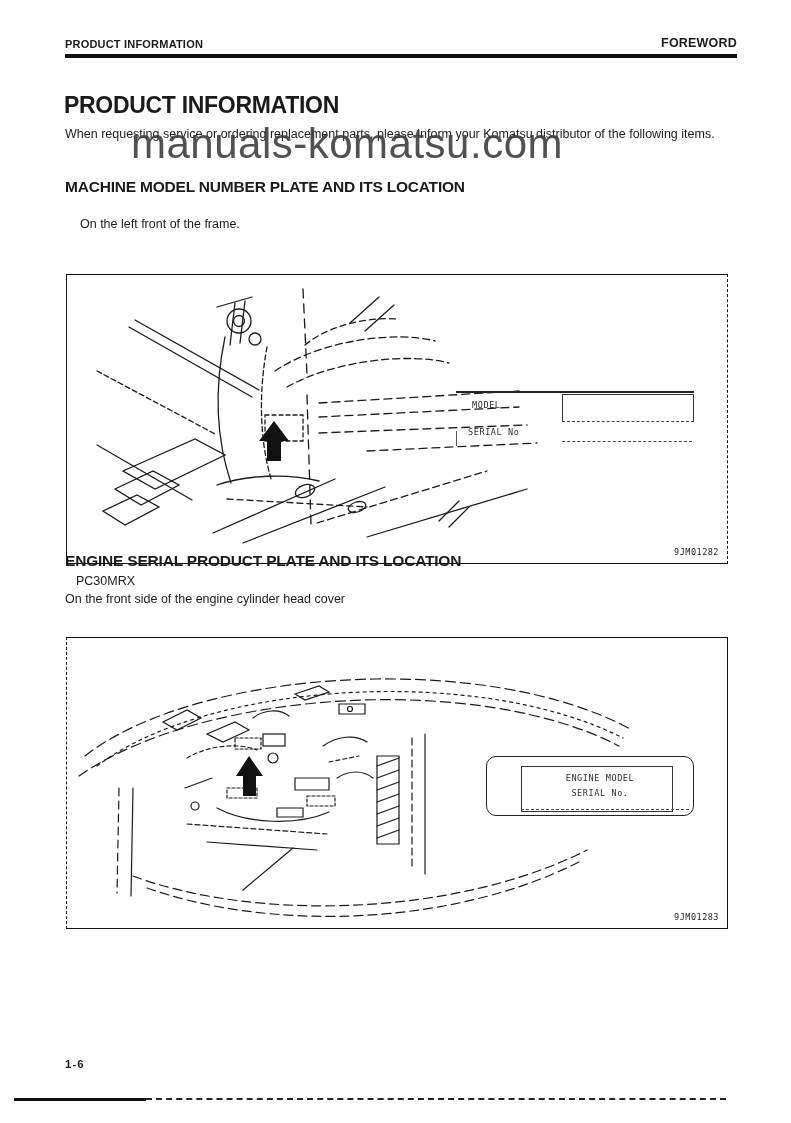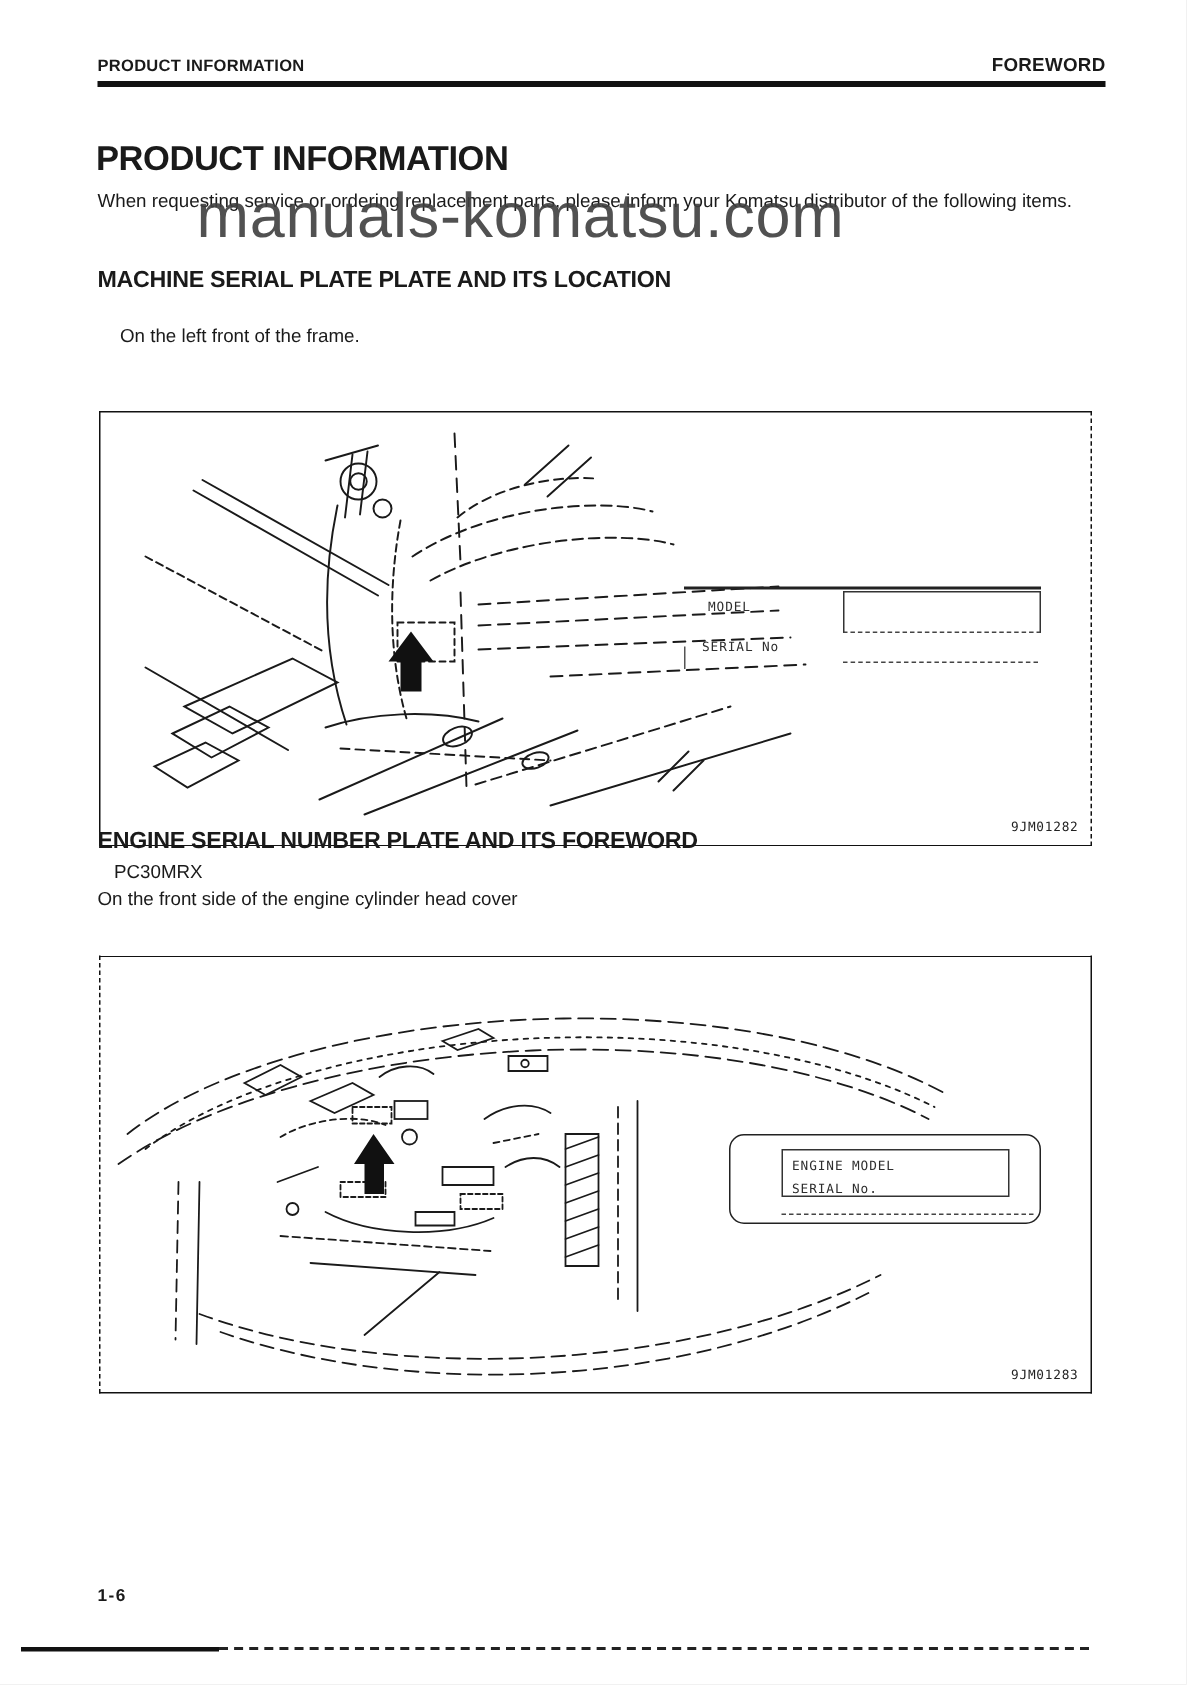--- a/index.html
+++ b/index.html
@@ -32,21 +32,21 @@
   
   .mono{font-family:"DejaVu Sans Mono", monospace;font-size:8.5px;color:#2d2d2d;letter-spacing:.6px;white-space:nowrap;}
   .plate1{left:389px;top:116px;width:238px;height:64px;}
   .pl1-top{left:0;top:0;width:238px;border-top:2px solid #222;}
   .pl1-f1{left:16px;top:9px;}
   .pl1-box{left:106px;top:3px;width:130px;height:26px;border:1.2px solid #333;border-bottom:1.2px dashed #444;}
   .pl1-f2{left:12px;top:36px;}
   .pl1-dash{left:106px;top:50px;width:130px;border-top:1.5px dashed #444;}
   .pl1-tick{left:0;top:40px;height:15px;border-left:1.2px solid #555;}
   .plate2{left:419px;top:118px;width:206px;height:58px;border:1.5px solid #222;border-radius:10px;}
-  .pl2-inner{left:34px;top:9px;width:152px;height:32px;border:1.2px solid #333;padding:4px 0 4px 6px;box-sizing:border-box;}
+  .pl2-inner{left:34px;top:9px;width:152px;height:46px;border:1.2px solid #333;padding:4px 0 4px 6px;box-sizing:border-box;text-align:center;}
   .pl2-line{line-height:15px;}
   .pl2-dash{left:34px;top:52px;width:168px;border-top:1.5px dashed #444;}
   
   .pagenum{left:65px;top:1058px;font-size:11.5px;font-weight:bold;letter-spacing:1px;}
   .foot-solid{left:14px;top:1098px;width:132px;height:3px;background:#111;}
   .foot-dash{left:146px;top:1098px;width:580px;border-top:2.5px dashed #222;}
   svg{position:absolute;left:0;top:0;}
 </style>
 </head>
 <body>
@@ -54,21 +54,21 @@
 <div class="page">
 
   <span class="abs runhead-left">PRODUCT INFORMATION</span>
   <span class="abs runhead-right">FOREWORD</span>
   <div class="abs runhead-rule"></div>
 
   <h1 class="abs page-title" style="margin:0">PRODUCT INFORMATION</h1>
   <p class="abs intro" style="margin:0">When requesting service or ordering replacement parts, please inform your Komatsu distributor of the following items.</p>
   <div class="abs watermark">manuals-komatsu.com</div>
 
-  <h2 class="abs sec-h sec-h1" style="margin:0">MACHINE SERIAL PLATE PLATE AND ITS LOCATION</h2>
+  <h2 class="abs sec-h sec-h1" style="margin:0">MACHINE MODEL NUMBER PLATE AND ITS LOCATION</h2>
   <p class="abs sec-b1" style="margin:15px">On the left front of the frame.</p>
 
   <div class="abs figbox figbox1">
     <svg width="660" height="288" viewBox="0 0 660 288">
       <g stroke="#1a1a1a" fill="none" stroke-width="1.3" stroke-linecap="round">
         <path d="M62,52 L185,122"></path>
           <path d="M68,45 L192,115"></path>
         <path d="M30,96 L150,160" stroke-dasharray="5 3"></path>
         <path d="M30,170 L125,225"></path>
         <path d="M168,28 L163,70"></path>
@@ -112,21 +112,21 @@
       <div class="abs pl1-top"></div>
       <span class="abs mono pl1-f1">MODEL</span>
       <div class="abs pl1-box"></div>
       <span class="abs mono pl1-f2">SERIAL No</span>
       <div class="abs pl1-dash"></div>
       <div class="abs pl1-tick"></div>
     </div>
     <span class="abs figcode">9JM01282</span>
   </div>
 
-  <h2 class="abs sec-h sec-h2" style="margin:0">ENGINE SERIAL NUMBER PLATE AND ITS FOREWORD</h2>
+  <h2 class="abs sec-h sec-h2" style="margin:0">ENGINE SERIAL PRODUCT PLATE AND ITS LOCATION</h2>
   <p class="abs sec-model" style="margin:0">PC30MRX</p>
   <p class="abs sec-b2" style="margin:0">On the front side of the engine cylinder head cover</p>
 
   <div class="abs figbox figbox2">
     <svg width="660" height="290" viewBox="0 0 660 290">
       <g stroke="#1a1a1a" fill="none" stroke-width="1.2" stroke-linecap="round">
         <path d="M18,118 C130,30 420,12 565,92" stroke-dasharray="10 5"></path>
         <path d="M12,138 C135,52 410,34 552,108" stroke-dasharray="10 5"></path>
         <path d="M30,128 C140,44 410,26 556,100" stroke-dasharray="3 4"></path>
         <path d="M52,150 L50,255" stroke-dasharray="8 5"></path>

